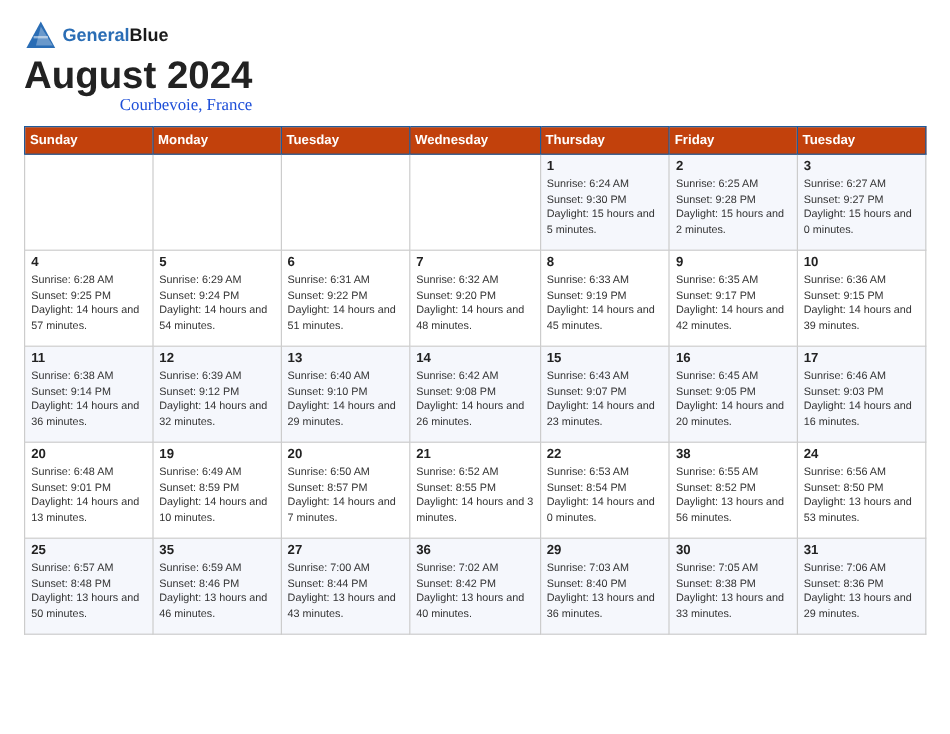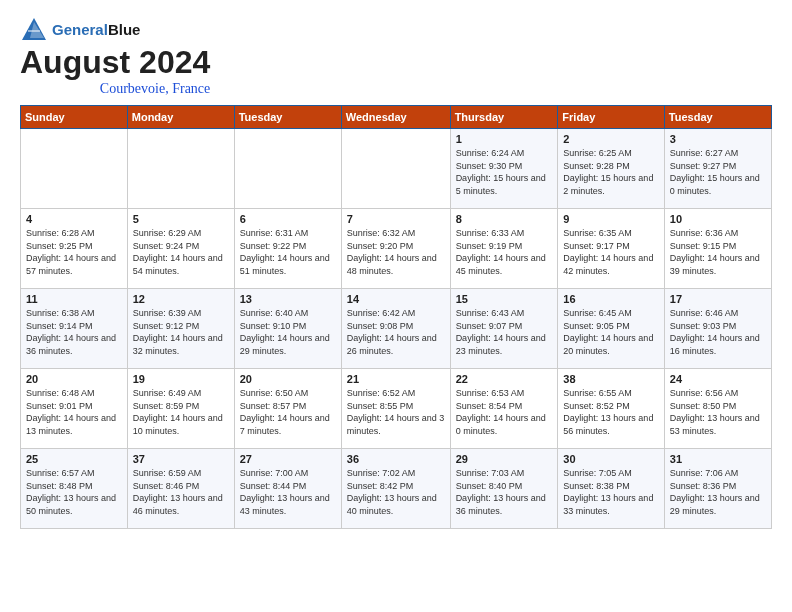--- a/index.html
+++ b/index.html
@@ -227,21 +227,21 @@
             <span class="day-num">24</span>
             <div class="day-detail">Sunrise: 6:56 AM<br>Sunset: 8:50 PM<br>Daylight: 13 hours and 53 minutes.</div>
           </td>
         </tr>
         <tr>
           <td>
             <span class="day-num">25</span>
             <div class="day-detail">Sunrise: 6:57 AM<br>Sunset: 8:48 PM<br>Daylight: 13 hours and 50 minutes.</div>
           </td>
           <td>
-            <span class="day-num">37</span>
+            <span class="day-num">35</span>
             <div class="day-detail">Sunrise: 6:59 AM<br>Sunset: 8:46 PM<br>Daylight: 13 hours and 46 minutes.</div>
           </td>
           <td>
             <span class="day-num">27</span>
             <div class="day-detail">Sunrise: 7:00 AM<br>Sunset: 8:44 PM<br>Daylight: 13 hours and 43 minutes.</div>
           </td>
           <td>
             <span class="day-num">36</span>
             <div class="day-detail">Sunrise: 7:02 AM<br>Sunset: 8:42 PM<br>Daylight: 13 hours and 40 minutes.</div>
           </td>

